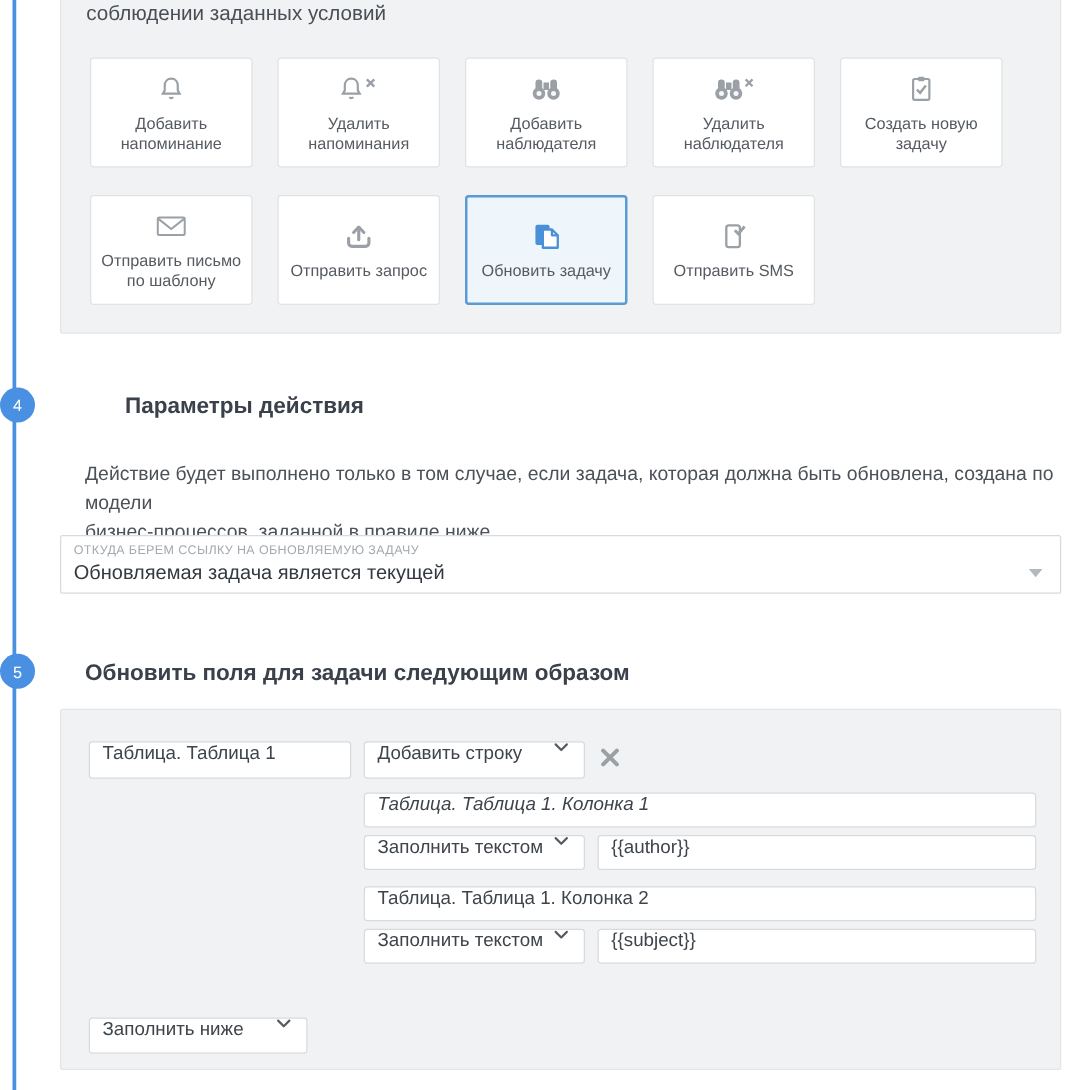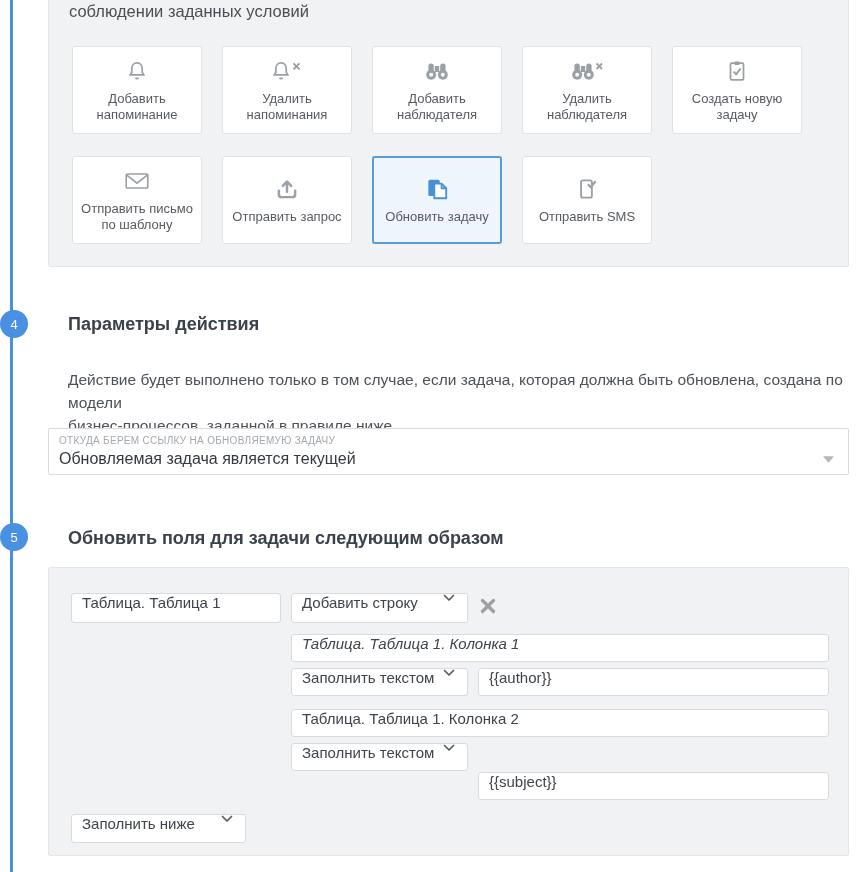--- a/index.html
+++ b/index.html
@@ -29,21 +29,21 @@
   .action-btn .ic { height:26px; display:flex; align-items:center; justify-content:center; }
 
   .marker { position:absolute; left:0; width:28px; height:28px; border-radius:50%;
     background:#4a90e2; color:#ffffff; font-size:13px;
     display:flex; align-items:center; justify-content:center; }
   .marker.m4 { top:310px; }
   .marker.m5 { top:523px; }
 
   .sec-title { position:absolute; left:68px; margin:0; font-size:18px; font-weight:600;
     color:#3a414a; }
-  .sec-title.t4 { top:314px; }
+  .sec-title.t4 { top:314px;margin-left:32px; }
   .sec-title.t5 { top:528px; }
 
   .sec-para { position:absolute; left:68px; top:368px; margin:0;
     font-size:15.5px; line-height:23px; color:#4b5157; }
 
   .big-select { position:absolute; left:48px; top:428px; width:801px; height:47px;
     box-sizing:border-box; background:#ffffff; border:1px solid #d8dade; border-radius:2px;
     cursor:pointer; }
   .big-select .lbl { position:absolute; left:10px; top:6px; font-size:10px;
     color:#a3a9af; letter-spacing:0.3px; }
@@ -58,21 +58,21 @@
 
   .inp-table  { left:22px;  top:25px;  width:210px; height:30px; }
   .sel-addrow { left:242px; top:25px;  width:177px; height:30px; }
   .remove-btn { position:absolute; left:429px; top:30px; width:20px; height:20px;
     display:flex; align-items:center; justify-content:center; cursor:pointer; }
   .inp-col1   { left:242px; top:66px;  width:538px; height:28px;font-style:italic; }
   .sel-fill1  { left:242px; top:100px; width:177px; height:28px; }
   .inp-val1   { left:429px; top:100px; width:351px; height:28px; }
   .inp-col2   { left:242px; top:141px; width:538px; height:28px; }
   .sel-fill2  { left:242px; top:175px; width:177px; height:28px; }
-  .inp-val2   { left:429px; top:175px; width:351px; height:28px;margin-top:29px; }
+  .inp-val2   { left:429px; top:175px; width:351px; height:28px; }
   .sel-addfield { left:22px; top:246px; width:175px; height:29px; }
 </style>
 </head>
 <body>
 
 <div class="timeline"></div>
 
 <section class="panel panel-actions">
   <p class="clipped-desc"><br><span>соблюдении заданных условий</span></p>
 

